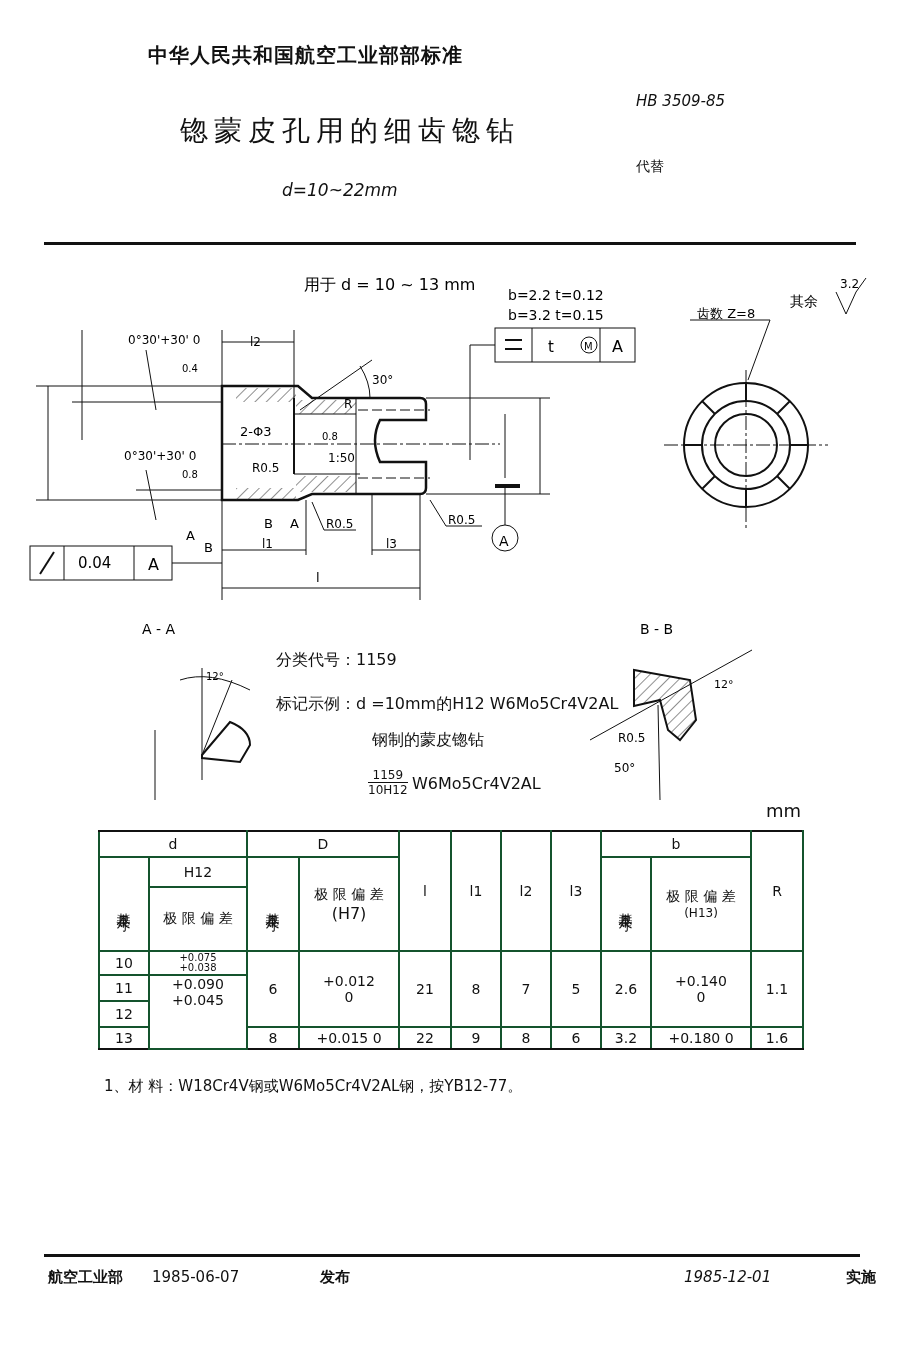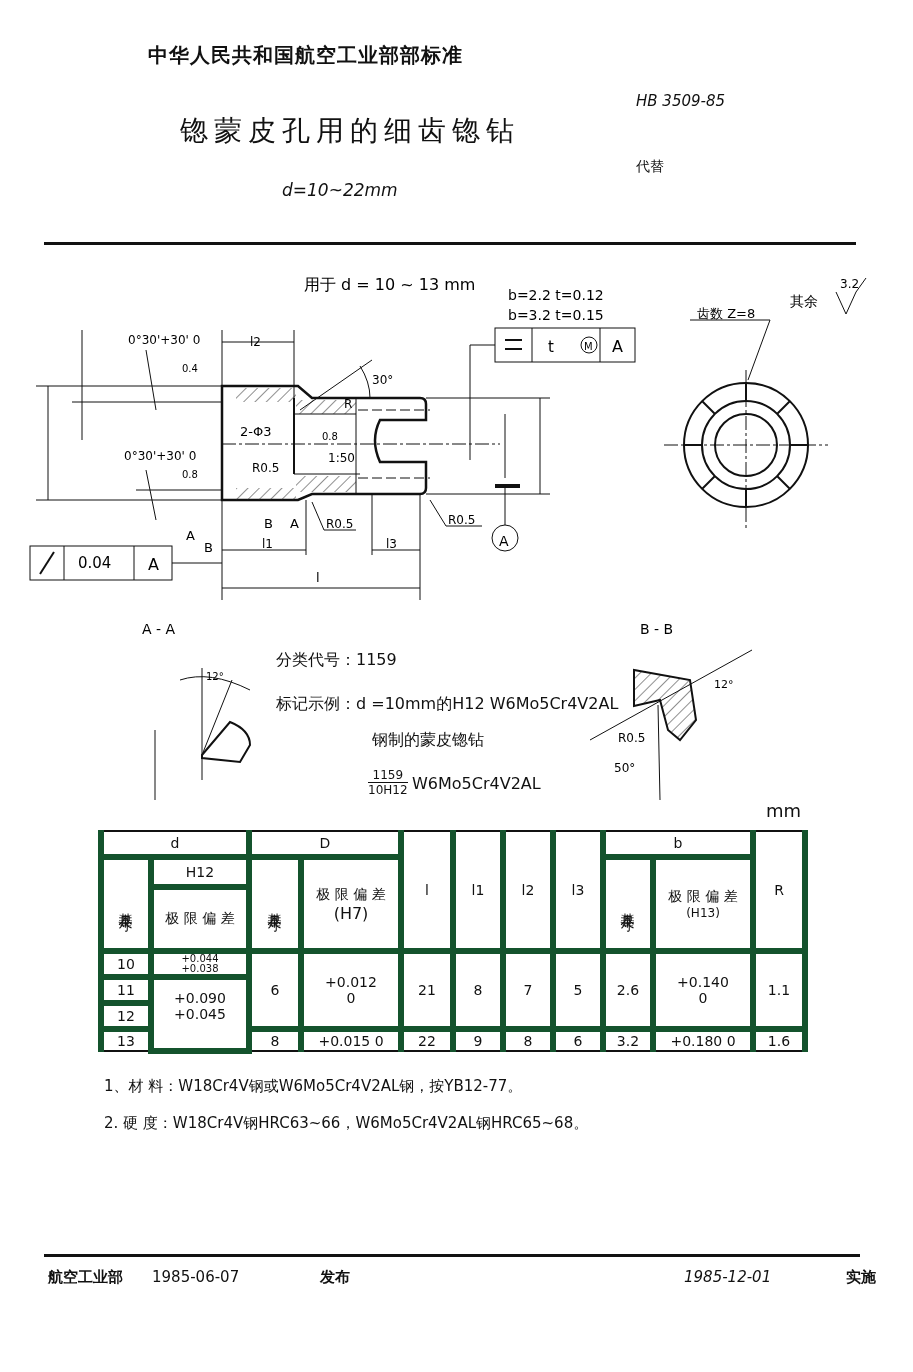--- a/index.html
+++ b/index.html
@@ -7,21 +7,21 @@
   .abs { position:absolute; }
   .bold { font-weight:bold; }
   .hdr-org { left:148px; top:42px; font-size:20px; font-weight:bold; letter-spacing:1px; }
   .hb-code { left:636px; top:92px; font-size:15px; font-style:italic; }
   .title { left:180px; top:112px; font-size:28px; letter-spacing:6px; }
   .replace { left:636px; top:158px; font-size:14px; }
   .range { left:282px; top:180px; font-size:17px; font-style:italic; }
   .rule { left:44px; height:3px; background:#111; }
   .drawing { left:0; top:250px; }
   .tbl { position:absolute; left:98px; top:830px; border-collapse:collapse; font-size:14px; }
-  .tbl td { border:6px solid #14532d; text-align:center; padding:0; vertical-align:middle; }
+  .tbl td { border:2px solid #14532d; text-align:center; padding:0; vertical-align:middle; }
   .tbl .vert { writing-mode:vertical-rl; letter-spacing:2px; font-size:14px; }
   .tbl .small { font-size:10px; line-height:10px; }
   .thick-top { border-top:2px solid #111 !important; }
   .thick-bottom { border-bottom:2px solid #111 !important; }
   .unit { left:766px; top:800px; font-size:18px; }
   .notes { left:104px; top:1068px; font-size:15px; line-height:37px; }
   .footer { top:1268px; font-size:15px; }
 </style>
 </head>
 <body>
@@ -232,42 +232,42 @@
           <div>极 限 偏 差</div>
           <div style="font-size:12px">(H13)</div>
         </td>
   </tr>
   <tr style="height:64px;">
     <td>极 限 偏 差</td>
   </tr>
   <tr style="height:24px;">
     <td>10</td>
     <td class="small">
-          <div>+0.044</div>
+          <div>+0.075</div>
           <div>+0.038</div>
         </td>
     <td rowspan="3">6</td>
     <td rowspan="3">
           <div>+0.012</div>
           <div>0</div>
         </td>
     <td rowspan="3">21</td>
     <td rowspan="3">8</td>
     <td rowspan="3">7</td>
     <td rowspan="3">5</td>
     <td rowspan="3">2.6</td>
     <td rowspan="3">
           <div>+0.140</div>
           <div>0</div>
         </td>
     <td rowspan="3">1.1</td>
   </tr>
   <tr style="height:26px;">
     <td>11</td>
-    <td rowspan="3" style="vertical-align:top;padding-top:10px;">
+    <td rowspan="3" style="vertical-align:top;padding-top:0;">
           <div>+0.090</div>
           <div>+0.045</div>
         </td>
   </tr>
   <tr style="height:26px;">
     <td>12</td>
   </tr>
   <tr style="height:22px;">
     <td class="thick-bottom">13</td>
     <td class="thick-bottom">8</td>
@@ -278,21 +278,20 @@
     <td class="thick-bottom">6</td>
     <td class="thick-bottom">3.2</td>
     <td class="thick-bottom">+0.180 0</td>
     <td class="thick-bottom">1.6</td>
   </tr>
 </tbody>
   </table>
 
 <div class="abs notes">
   <div>1、材  料：W18Cr4V钢或W6Mo5Cr4V2AL钢，按YB12-77。</div>
-  <div>2. 硬  度：W18Cr4V钢HRC63~66，W6Mo5Cr4V2AL钢HRC65~68。</div>
 </div>
 
 <div class="abs rule" style="top:1254px;width:816px;"></div>
 <div class="abs footer bold" style="left:48px;">航空工业部</div>
 <div class="abs footer" style="left:152px;">1985-06-07</div>
 <div class="abs footer bold" style="left:320px;">发布</div>
 <div class="abs footer" style="left:684px;font-style:italic;">1985-12-01</div>
 <div class="abs footer bold" style="left:846px;">实施</div>
 
 </body></html>

